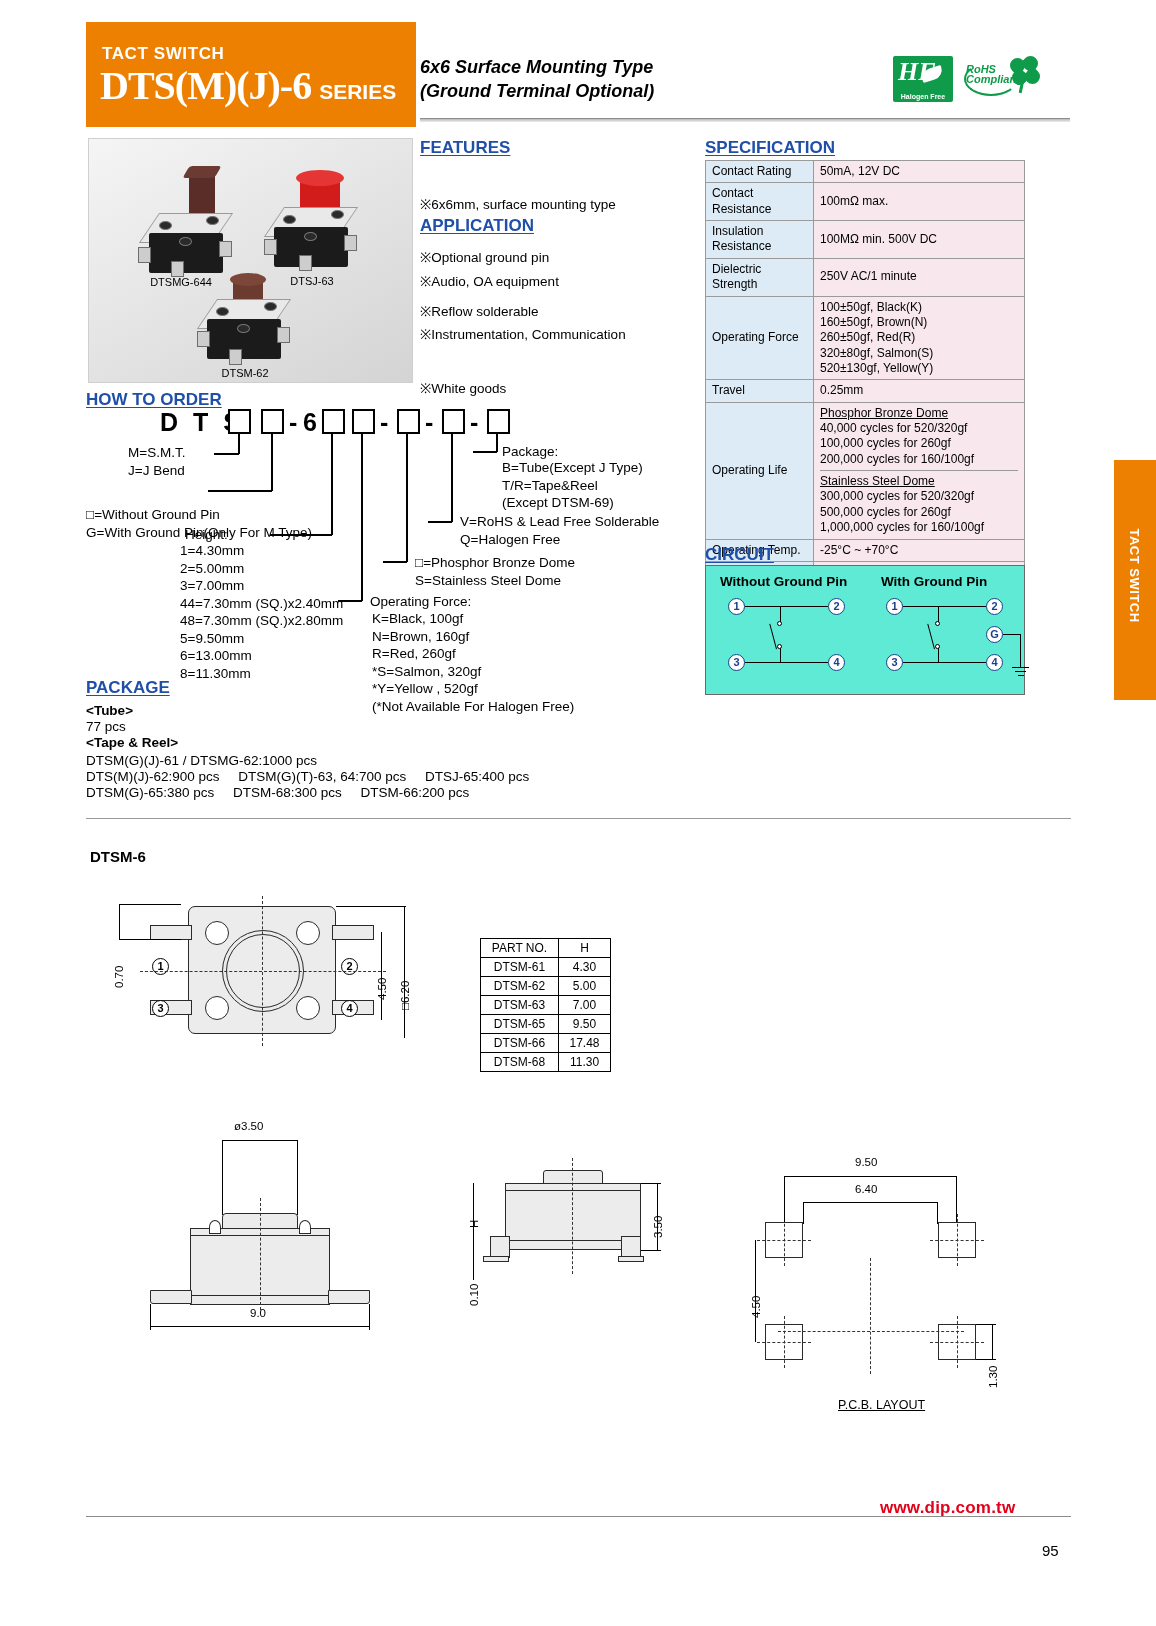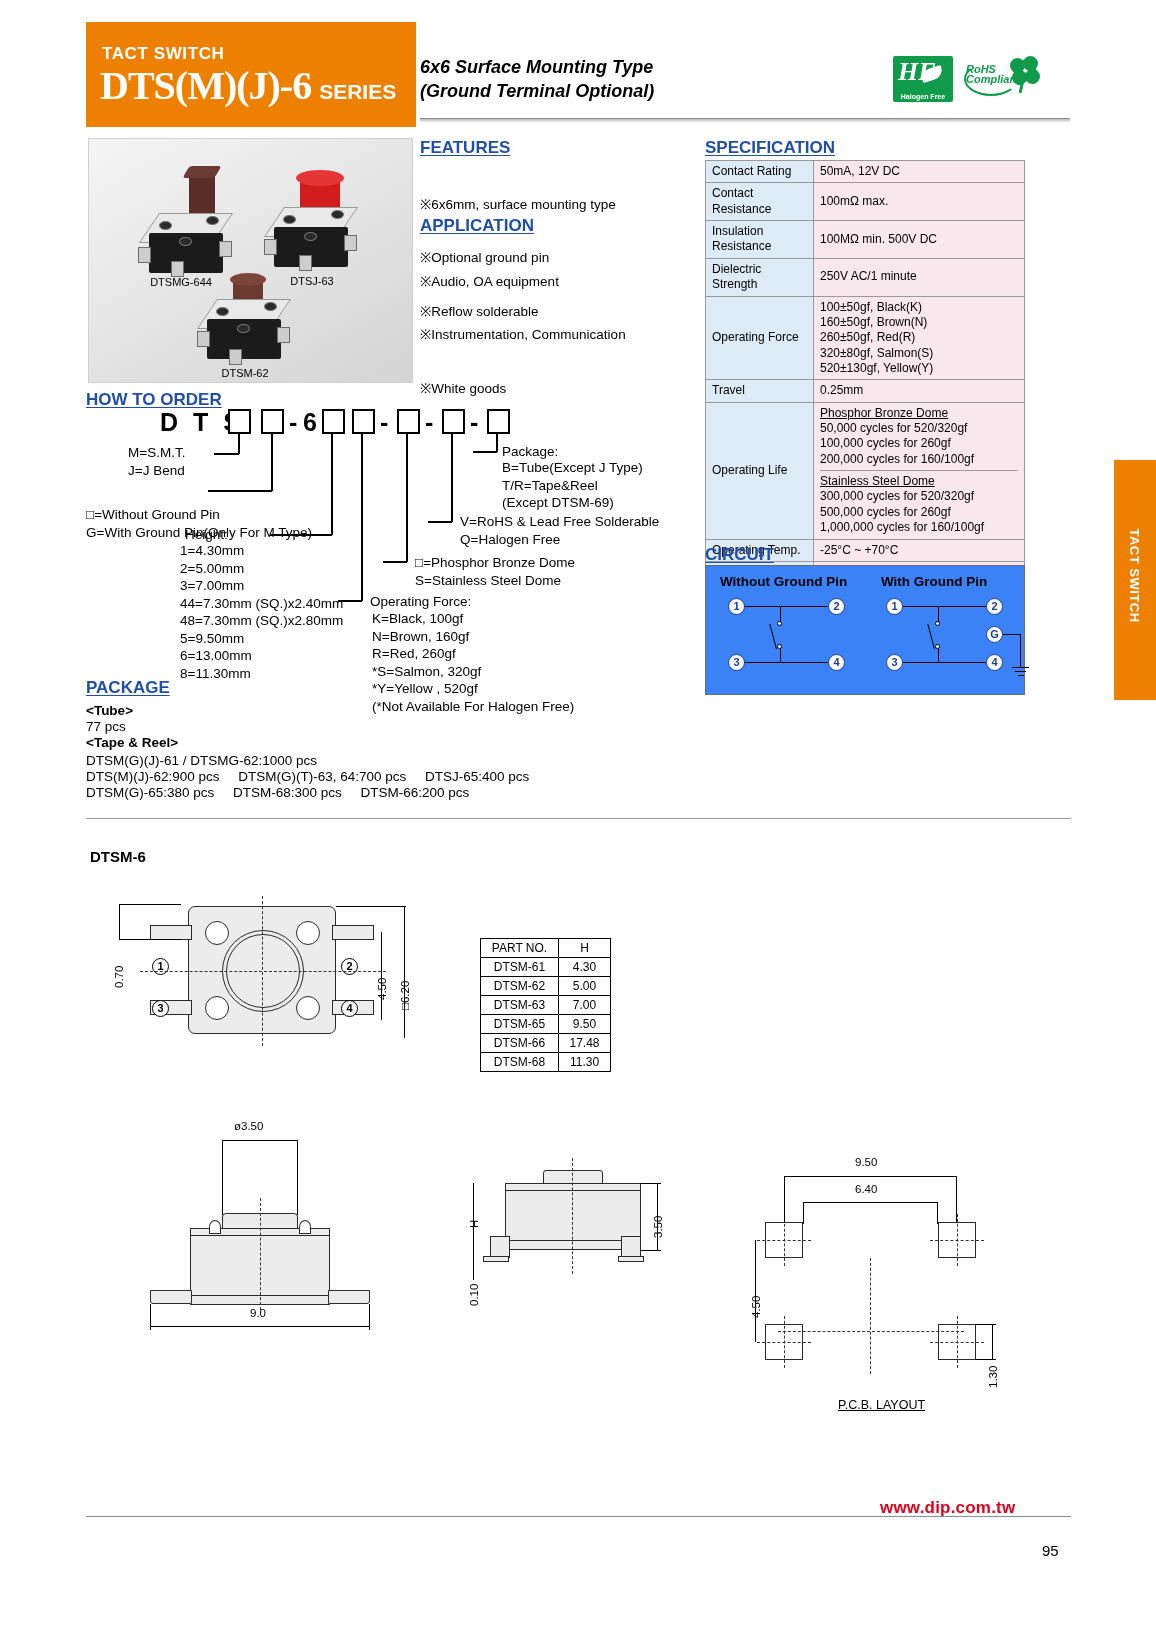--- a/index.html
+++ b/index.html
@@ -144,21 +144,21 @@
     font-family:"Liberation Sans", sans-serif;
   }
   .obox {
     position:absolute; width:23px; height:25px; border:2px solid #000; background:#fff;
   }
   .oline { position:absolute; background:#000; }
 
   
   .circuit-box {
     position:absolute; left:705px; top:565px; width:320px; height:130px;
-    border:1px solid #6a6a6a; background:#3b82f6;
+    border:1px solid #6a6a6a; background:#5eead4;
   }
   .circ-title { position:absolute; font-size:13.5px; font-weight:bold; white-space:nowrap; }
   .node {
     position:absolute; width:17px; height:17px; border:1.6px solid #1b3f8f;
     border-radius:50%; color:#1b3f8f; font-size:11px; text-align:center; line-height:14px;
     background:#fff; font-weight:bold;
   }
   .wire { position:absolute; background:#000; }
   .cdot { position:absolute; width:5px; height:5px; border:1px solid #000; border-radius:50%; background:#fff; }
 
@@ -320,21 +320,21 @@
 520±130gf, Yellow(Y)</td>
     </tr>
     <tr>
       <td class="k">Travel</td>
       <td class="v">0.25mm</td>
     </tr>
     <tr>
       <td class="k">Operating Life</td>
       <td class="v">
         <span class="u">Phosphor Bronze Dome</span><br>
-        <span style="white-space:pre-line; display:block">50,000 cycles for 520/320gf
+        <span style="white-space:pre-line; display:block">40,000 cycles for 520/320gf
 100,000 cycles for 260gf
 200,000 cycles for 160/100gf</span>
         <span class="sep u">Stainless Steel Dome</span>
         <span style="white-space:pre-line; display:block">300,000 cycles for 520/320gf
 500,000 cycles for 260gf
 1,000,000 cycles for 160/100gf</span>
       </td>
     </tr>
     <tr>
       <td class="k">Operating Temp.</td>

